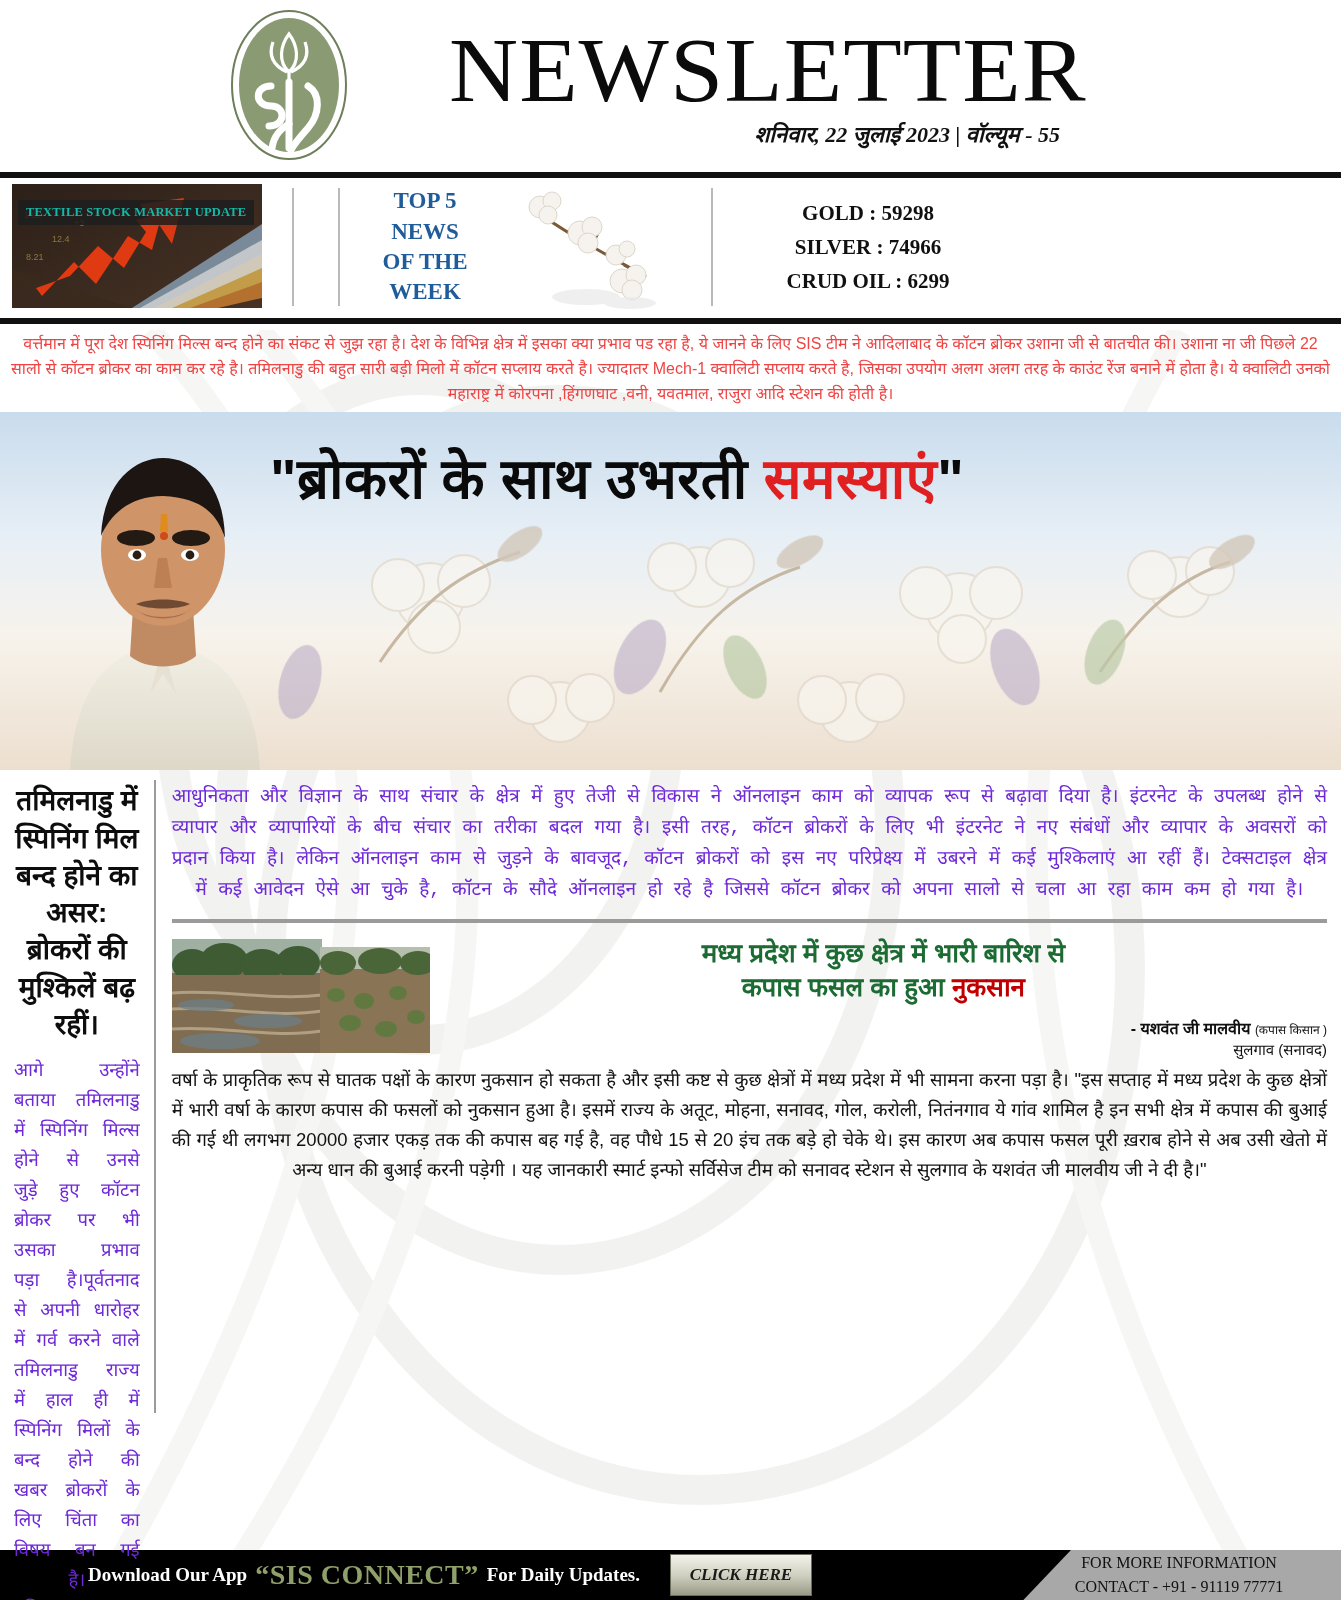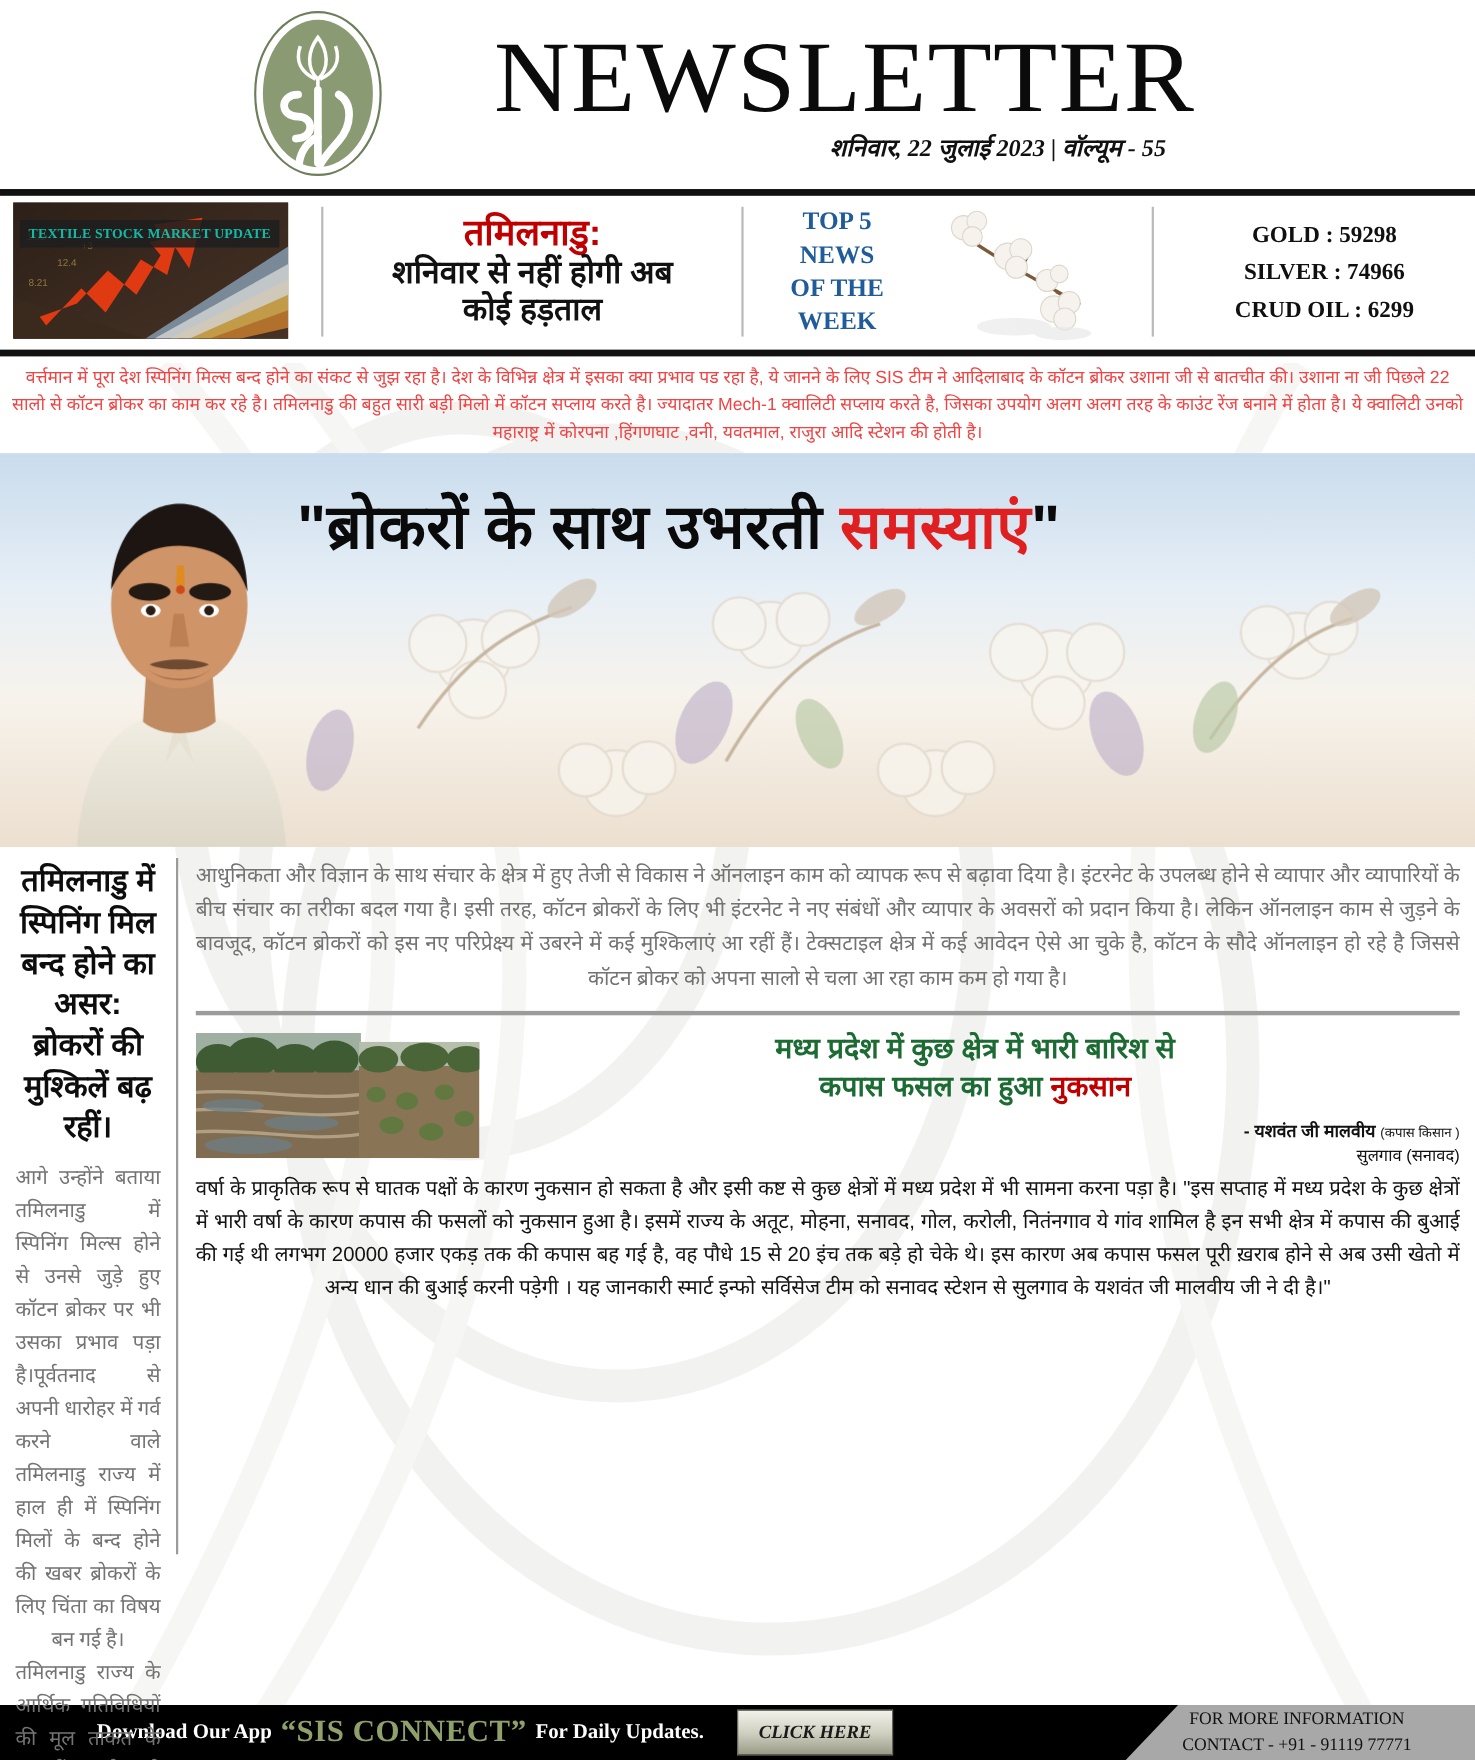--- a/index.html
+++ b/index.html
@@ -217,24 +217,24 @@
   h2.hl {
     font-family: "Liberation Sans", sans-serif;
     font-weight: 700;
     color: #0d0d0d;
     text-align: center;
     line-height: 1.33;
   }
   .col-left h2.hl { font-size: 28px; margin-bottom: 14px; }
   .col-right h2.hl { font-size: 26px; margin-bottom: 18px; }
   p.body {
-    font-family: Liberation Serif, serif;
+    font-family: Liberation Mono, monospace;
     font-size: 18.5px;
     line-height: 1.62;
-    color: #737373;
+    color: #6d28d9;
     text-align: justify;
     text-align-last: center;
   }
   .col-right p.body { font-size: 19px; }
 
   
   .mp-rule { height: 4px; background: #9b9b9b; margin: 14px 0 10px 0; }
   .mp-top { display: flex; gap: 10px; align-items: flex-start; }
   .mp-imgs {
     flex: 0 0 auto;
@@ -409,25 +409,20 @@
             <text x="40" y="58">12.4</text>
           <text x="14" y="76">8.21</text>
             <text x="62" y="42">+3</text>
         </g>
       </svg>
       <div class="caption">TEXTILE STOCK MARKET UPDATE</div>
     </div>
 
     <div class="divider-v"></div>
 
-    <div class="ts-head">
-      <div class="l1">तमिलनाडु:</div>
-      <div class="l2">शनिवार से नहीं होगी अब</div>
-      <div class="l2">कोई हड़ताल</div>
-    </div>
 
     <div class="divider-v"></div>
 
     <div class="ts-top5">
       <span>TOP 5</span>
       <span>NEWS</span>
       <span>OF THE</span>
       <span>WEEK</span>
     </div>
 

